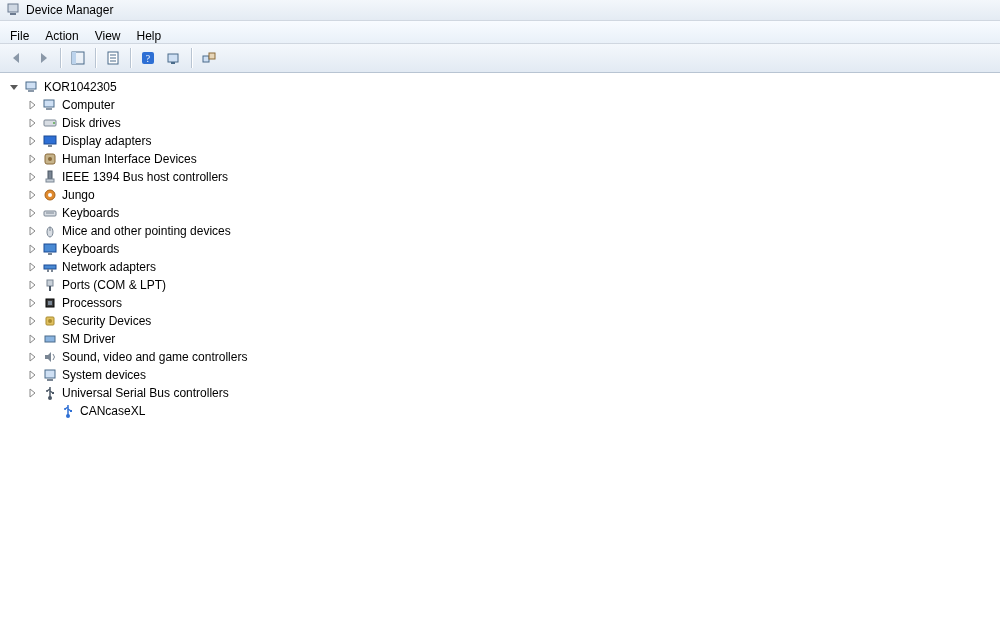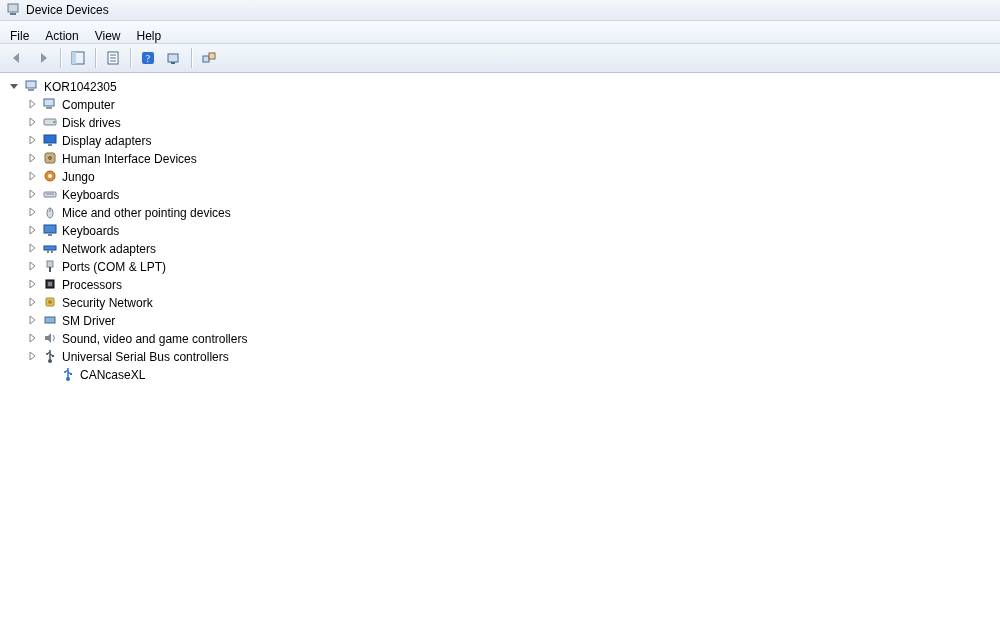--- a/index.html
+++ b/index.html
@@ -7,40 +7,40 @@
   .titlebar{height:20px;display:flex;align-items:center;padding:0 6px;background:linear-gradient(to bottom,#f3f7fb,#e4ebf3);border-bottom:1px solid #d0d7e0}
   .titlebar .icon{width:16px;height:16px;margin-right:4px;display:flex;align-items:center;justify-content:center}
   .titlebar .title{font-size:12px}
   .menubar{height:22px;display:flex;align-items:stretch;background:linear-gradient(to bottom,#f8fbff,#e9f0f8);border-bottom:1px solid #d0d7e0;padding:0 2px}
   .menu-item{padding:0 8px;display:flex;align-items:flex-end;cursor:default}
   .toolbar{height:28px;display:flex;align-items:center;background:linear-gradient(to bottom,#f4f8fc,#e2eaf3);border-bottom:1px solid #b8c4d2;padding:0 4px}
   .tb-btn{width:24px;height:24px;display:flex;align-items:center;justify-content:center;margin:0 1px;border-radius:2px;cursor:default}
   .tb-sep{width:1px;height:20px;background:#b8c4d2;margin:0 4px;box-shadow:1px 0 0 #fff}
   .content{flex:1;background:#fff;overflow:auto;border-top:1px solid #fff}
   .tree{padding:4px 2px}
-  .node{display:flex;height:18px;line-height:18px;white-space:nowrap;cursor:default}
+  .node{display:flex;align-items:center;height:18px;line-height:18px;white-space:nowrap;cursor:default}
   .expander{width:16px;height:16px;display:flex;align-items:center;justify-content:center;flex-shrink:0}
   .node-icon{width:16px;height:16px;margin:0 2px;display:flex;align-items:center;justify-content:center;flex-shrink:0}
   .node-label{padding-left:2px}
   .indent{display:inline-block;height:1px}
   svg{display:block}
 </style>
 </head>
 <body>
 
 <div class="window">
 
   <div class="titlebar">
     <span class="icon">
       <svg width="16" height="16" viewBox="0 0 16 16">
           <rect x="2" y="2" width="10" height="8" fill="#cfd8e3" stroke="#6b7a8f"></rect>
           <rect x="4" y="11" width="6" height="2" fill="#6b7a8f"></rect>
         </svg>
     </span>
-    <span class="title">Device Devices</span>
+    <span class="title">Device Manager</span>
   </div>
 
   <div class="menubar">
     <div class="menu-item">
         <span>File</span>
       </div>
     <div class="menu-item">
         <span>Action</span>
       </div>
     <div class="menu-item">
@@ -193,20 +193,35 @@
         </div>
         <div class="node">
           <span class="indent" style="width:22px"></span>
           <span class="expander">
             <svg width="10" height="10" viewBox="0 0 10 10">
               <path d="M3 1 L8 5 L3 9 Z" fill="none" stroke="#888"></path>
             </svg>
           </span>
           <span class="node-icon">
             <svg width="16" height="16" viewBox="0 0 16 16">
+              <rect x="6" y="2" width="4" height="8" fill="#7a8694" stroke="#4a5664"></rect>
+              <rect x="4" y="10" width="8" height="3" fill="#c8d0d8" stroke="#7a8694"></rect>
+            </svg>
+          </span>
+          <span class="node-label">IEEE 1394 Bus host controllers</span>
+        </div>
+        <div class="node">
+          <span class="indent" style="width:22px"></span>
+          <span class="expander">
+            <svg width="10" height="10" viewBox="0 0 10 10">
+              <path d="M3 1 L8 5 L3 9 Z" fill="none" stroke="#888"></path>
+            </svg>
+          </span>
+          <span class="node-icon">
+            <svg width="16" height="16" viewBox="0 0 16 16">
               <circle cx="8" cy="8" r="5" fill="#e08a2e" stroke="#a8641a"></circle>
               <circle cx="8" cy="8" r="2" fill="#fff"></circle>
             </svg>
           </span>
           <span class="node-label">Jungo</span>
         </div>
         <div class="node">
           <span class="indent" style="width:22px"></span>
           <span class="expander">
             <svg width="10" height="10" viewBox="0 0 10 10">
@@ -303,21 +318,21 @@
             <svg width="10" height="10" viewBox="0 0 10 10">
               <path d="M3 1 L8 5 L3 9 Z" fill="none" stroke="#888"></path>
             </svg>
           </span>
           <span class="node-icon">
             <svg width="16" height="16" viewBox="0 0 16 16">
               <rect x="4" y="4" width="8" height="8" rx="1" fill="#e0c060" stroke="#a88a2e"></rect>
               <circle cx="8" cy="8" r="2" fill="#a88a2e"></circle>
             </svg>
           </span>
-          <span class="node-label">Security Network</span>
+          <span class="node-label">Security Devices</span>
         </div>
         <div class="node">
           <span class="indent" style="width:22px"></span>
           <span class="expander">
             <svg width="10" height="10" viewBox="0 0 10 10">
               <path d="M3 1 L8 5 L3 9 Z" fill="none" stroke="#888"></path>
             </svg>
           </span>
           <span class="node-icon">
             <svg width="16" height="16" viewBox="0 0 16 16">
@@ -333,20 +348,35 @@
               <path d="M3 1 L8 5 L3 9 Z" fill="none" stroke="#888"></path>
             </svg>
           </span>
           <span class="node-icon">
             <svg width="16" height="16" viewBox="0 0 16 16">
               <path d="M3 6 L6 6 L9 3 L9 13 L6 10 L3 10 Z" fill="#7a8694"></path>
               <path d="M11 5 Q14 8 11 11" fill="none" stroke="#7a8694"></path>
             </svg>
           </span>
           <span class="node-label">Sound, video and game controllers</span>
+        </div>
+        <div class="node">
+          <span class="indent" style="width:22px"></span>
+          <span class="expander">
+            <svg width="10" height="10" viewBox="0 0 10 10">
+              <path d="M3 1 L8 5 L3 9 Z" fill="none" stroke="#888"></path>
+            </svg>
+          </span>
+          <span class="node-icon">
+            <svg width="16" height="16" viewBox="0 0 16 16">
+              <rect x="3" y="3" width="10" height="8" fill="#cfe0f4" stroke="#4a6b8a"></rect>
+              <rect x="5" y="12" width="6" height="2" fill="#7a8694"></rect>
+            </svg>
+          </span>
+          <span class="node-label">System devices</span>
         </div>
         <div class="node">
           <span class="indent" style="width:22px"></span>
           <span class="expander">
             <svg width="10" height="10" viewBox="0 0 10 10">
               <path d="M3 1 L8 5 L3 9 Z" fill="none" stroke="#888"></path>
             </svg>
           </span>
           <span class="node-icon">
             <svg width="16" height="16" viewBox="0 0 16 16">

